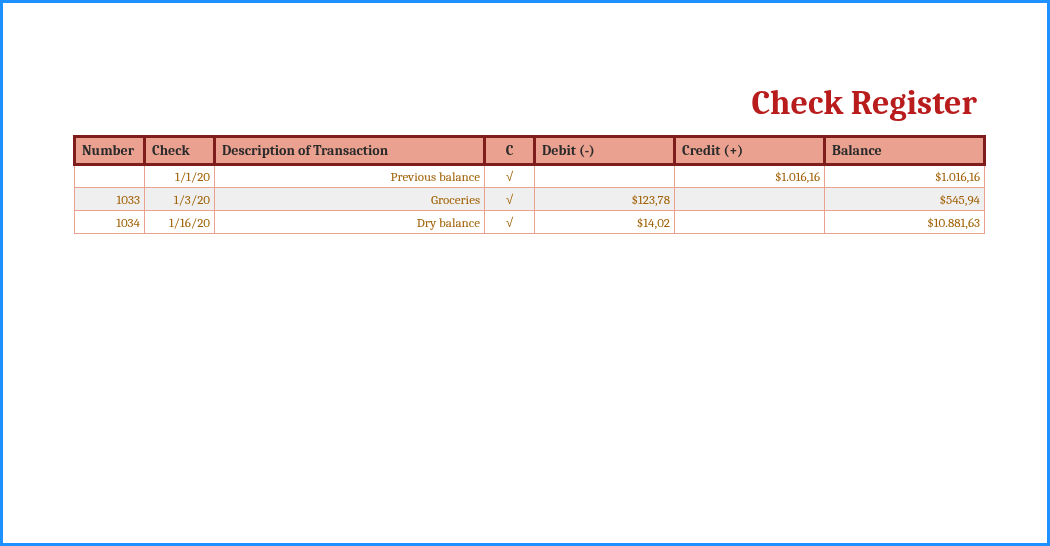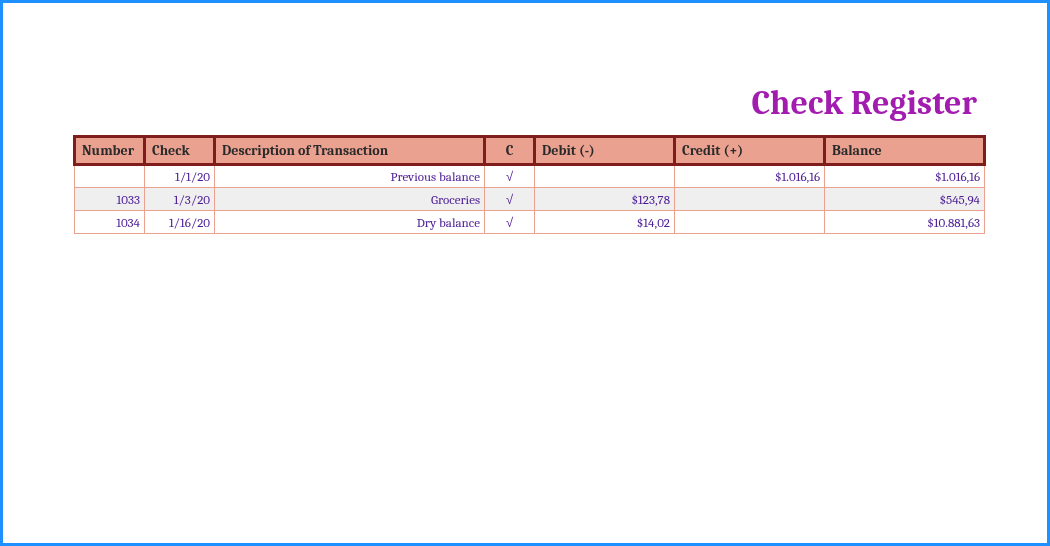--- a/index.html
+++ b/index.html
@@ -13,21 +13,21 @@
 }
 .content {
   position: absolute;
   top: 80px;
   left: 70px;
   width: 910px;
 }
 .title {
   font-size: 34px;
   font-weight: bold;
-  color: #a21caf;
+  color: #b91c1c;
   text-align: right;
   margin-bottom: 12px;
   padding-right: 6px;
 }
 table.register {
   width: 100%;
   border-collapse: collapse;
   table-layout: fixed;
 }
 table.register th {
@@ -38,21 +38,21 @@
   padding: 4px 6px;
   text-align: left;
   border: 3px solid #7f1d1d;
   white-space: nowrap;
 }
 table.register th.col-c { text-align: center; }
 table.register td {
   border: 1px solid #eaa190;
   font-size: 13px;
   padding: 3px 4px;
-  color: #4c1d95;
+  color: #a16207;
   height: 23px;
   vertical-align: middle;
 }
 tbody tr:nth-child(even) td { background: #efefef; }
 tbody tr:nth-child(odd) td { background: #ffffff; }
 .col-number { width: 70px; }
 .col-date   { width: 70px; }
 .col-desc   { width: 270px; }
 .col-c      { width: 50px; }
 .col-debit  { width: 140px; }

